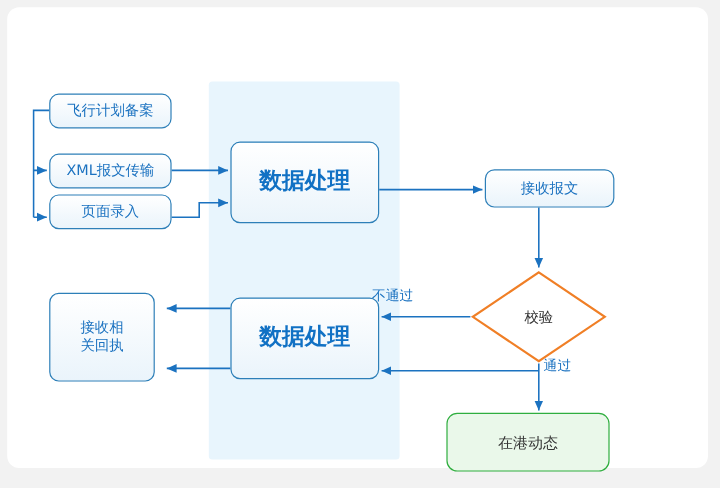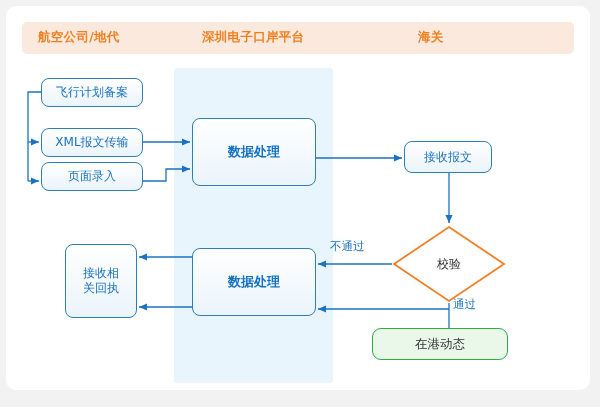--- a/index.html
+++ b/index.html
@@ -83,39 +83,39 @@
   .node-blue {
     border: 1.3px solid #2d7fb8;
     background: linear-gradient(#ffffff, #eaf4fb);
     color: #1b72c0;
     font-size: 12px;
   }
   .node-proc {
     border: 1.3px solid #2d7fb8;
     background: linear-gradient(#ffffff, #eaf4fb);
     color: #1171c4;
-    font-size: 13px;
+    font-size: 19px;
     font-weight: bold;
   }
   .node-green {
     border: 1.6px solid #2fae3f;
     background: #eaf8ea;
     color: #333333;
     font-size: 12.5px;
     border-radius: 9px;
   }
 
   #node-flight-plan  { left: 35px;  top: 72px;  width: 102px; height: 29px; }
   #node-xml-transfer { left: 35px;  top: 122px; width: 102px; height: 29px; }
   #node-page-entry   { left: 35px;  top: 156px; width: 102px; height: 29px; }
   #node-proc-top     { left: 186px; top: 112px; width: 124px; height: 68px; }
-  #node-receive-msg  { left: 398px; top: 135px; width: 88px;  height: 32px; }
+  #node-receive-msg  { left: 398px; top: 135px; width: 108px;  height: 32px; }
   #node-proc-bottom  { left: 186px; top: 242px; width: 124px; height: 68px; }
-  #node-receipt      { left: 35px;  top: 238px; width: 72px;  height: 74px; margin-left: 24px; }
-  #node-port-status  { left: 366px; top: 322px; width: 136px; height: 32px; }
+  #node-receipt      { left: 35px;  top: 238px; width: 88px;  height: 74px; }
+  #node-port-status  { left: 366px; top: 338px; width: 136px; height: 49px; }
 
   
   #node-verify {
     position: absolute;
     left: 386px;
     top: 219px;
     width: 114px;
     height: 78px;
     text-align: right;
   }
@@ -135,33 +135,28 @@
     color: #333333;
   }
 
   
   .edge-label {
     position: absolute;
     font-size: 11.5px;
     color: #1b72c0;
     white-space: nowrap;
   }
-  #edge-label-fail { left: 324px; top: 233px; }
+  #edge-label-fail { left: 304px; top: 233px; }
   #edge-label-pass { left: 447px; top: 291px; }
 </style>
 </head>
 <body>
 
 <div id="card">
 
-  <div id="header-band">
-    <div class="header-label" id="header-label-0">航空公司/地代</div>
-    <div class="header-label" id="header-label-1">深圳电子口岸平台</div>
-    <div class="header-label" id="header-label-2">海关</div>
-  </div>
 
   <div id="lane-band"></div>
 
   <svg id="wires" viewBox="0 0 600 407" xmlns="http://www.w3.org/2000/svg">
     <defs>
       <marker id="arrow-blue" viewBox="0 0 10 10" refX="9" refY="5" markerWidth="7" markerHeight="7" orient="auto-start-reverse">
         <path d="M 0 1 L 9 5 L 0 9 z" fill="#1b72c0"></path>
       </marker>
     </defs>
     <g fill="none" stroke="#1b72c0" stroke-width="1.3">

